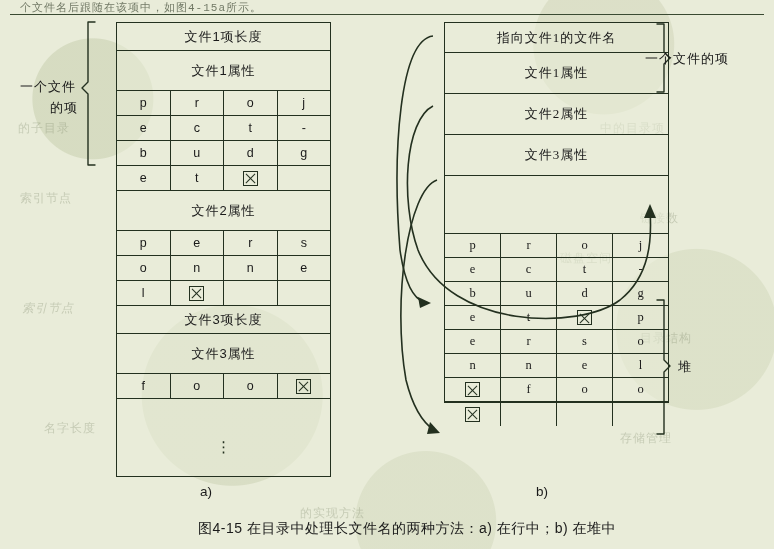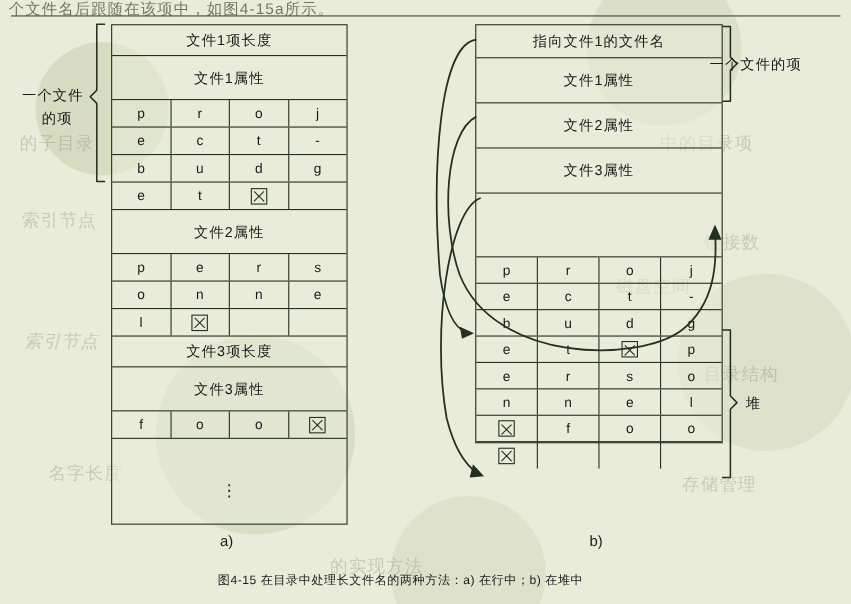--- a/index.html
+++ b/index.html
@@ -23,34 +23,35 @@
       radial-gradient(circle at 12% 18%, rgba(180,190,150,0.35) 0 60px, transparent 61px),
       radial-gradient(circle at 78% 8%, rgba(190,195,160,0.30) 0 70px, transparent 71px),
       radial-gradient(circle at 30% 72%, rgba(175,185,145,0.28) 0 90px, transparent 91px),
       radial-gradient(circle at 90% 60%, rgba(185,195,155,0.25) 0 80px, transparent 81px),
       radial-gradient(circle at 55% 95%, rgba(180,190,150,0.22) 0 70px, transparent 71px);
     pointer-events: none;
   }
   .ghost-text {
     position: absolute;
     color: rgba(120,130,100,0.30);
-    font-size: 16px;
+    font-size: 12px;
     letter-spacing: 1px;
     pointer-events: none;
     user-select: none;
     white-space: nowrap;
   }
   .top-text {
     position: absolute;
     top: 0px;
-    left: 8px;
-    font-size: 14px;
+    left: 20px;
+    font-size: 11px;
     color: rgba(60,70,50,0.70);
     letter-spacing: 1px;
     white-space: nowrap;
+    font-family: Liberation Mono, monospace;
   }
   .rule {
     position: absolute;
     left: 10px;
     top: 14px;
     width: 754px;
     height: 1px;
     background: #3a4a32;
   }
 
@@ -116,21 +117,21 @@
   }
 
   .label {
     position: absolute;
     font-size: 13px;
     letter-spacing: 1px;
     white-space: nowrap;
   }
   .caption {
     position: absolute;
-    font-size: 11px;
+    font-size: 14px;
     letter-spacing: 0.5px;
     white-space: nowrap;
   }
   .subcap {
     position: absolute;
     font-size: 13.5px;
   }
   svg.overlay {
     position: absolute;
     left: 0; top: 0;
@@ -153,21 +154,21 @@
     <div class="ghost-text" style="left: 22px; top: 300px; font-style: italic;">索引节点</div>
     <div class="ghost-text" style="left: 640px; top: 330px;">目录结构</div>
     <div class="ghost-text" style="left: 30px; top: 420px; margin-left: 14px;">名字长度</div>
     <div class="ghost-text" style="left: 620px; top: 430px;">存储管理</div>
     <div class="ghost-text" style="left: 300px; top: 505px;">的实现方法</div>
   </div>
 
 <div class="top-text">个文件名后跟随在该项中，如图4-15a所示。</div>
 <div class="rule"></div>
 
-<div class="panel" id="panel-a" style="left:101px; top:22px; width:215px; height:455px;">
+<div class="panel" id="panel-a" style="left:116px; top:22px; width:215px; height:455px;">
 
   <div class="row" style="height:28px;">文件1项长度</div>
   <div class="row" style="height:40px;">文件1属性</div>
   <div class="charrow" style="height:25px;">
     <div class="cell">p</div>
     <div class="cell">r</div>
     <div class="cell">o</div>
     <div class="cell">j</div>
   </div>
   <div class="charrow" style="height:25px;">
@@ -222,21 +223,21 @@
     <div class="cell">
         <span class="xbox"></span>
       </div>
   </div>
 
   <div class="row noline" style="height:96px; align-items:center;">
     <span class="vdots">⋮</span>
   </div>
 </div>
 
-<div class="panel" id="panel-b" style="left:432px; top:22px; width:225px; height:381px;">
+<div class="panel" id="panel-b" style="left:444px; top:22px; width:225px; height:381px;font-family:Liberation Serif, serif;">
 
   <div class="row" style="height:30px;">指向文件1的文件名</div>
   <div class="row" style="height:41px;">文件1属性</div>
 
   <div class="row" style="height:41px;">文件2属性</div>
 
   <div class="row" style="height:41px;">文件3属性</div>
 
   <div class="row" style="height:58px;"></div>
 
@@ -320,21 +321,21 @@
   </g>
   <polygon points="650,204 644,218 656,218" fill="#23301f"></polygon>
 
   <g stroke="#23301f" stroke-width="1.6" fill="none">
     <path d="M437,180 C408,190 392,300 406,380 C414,412 425,424 434,430"></path>
   </g>
   <polygon points="440,433 430,422 427,434" fill="#23301f"></polygon>
 </svg>
 
 <div class="label" style="left:20px; top:78px;">一个文件</div>
-<div class="label" style="left:38px; top:99px;">的项</div>
+<div class="label" style="left:50px; top:99px;">的项</div>
 
 <div class="label" style="left:645px; top:50px;">一个文件的项</div>
 <div class="label" style="left:678px; top:358px;">堆</div>
 
 <div class="subcap" style="left:200px; top:484px;">a)</div>
 <div class="subcap" style="left:536px; top:484px;">b)</div>
 
 <div class="caption" style="left:198px; top:520px;">图4-15   在目录中处理长文件名的两种方法：a) 在行中；b) 在堆中</div>
 
 </body></html>

